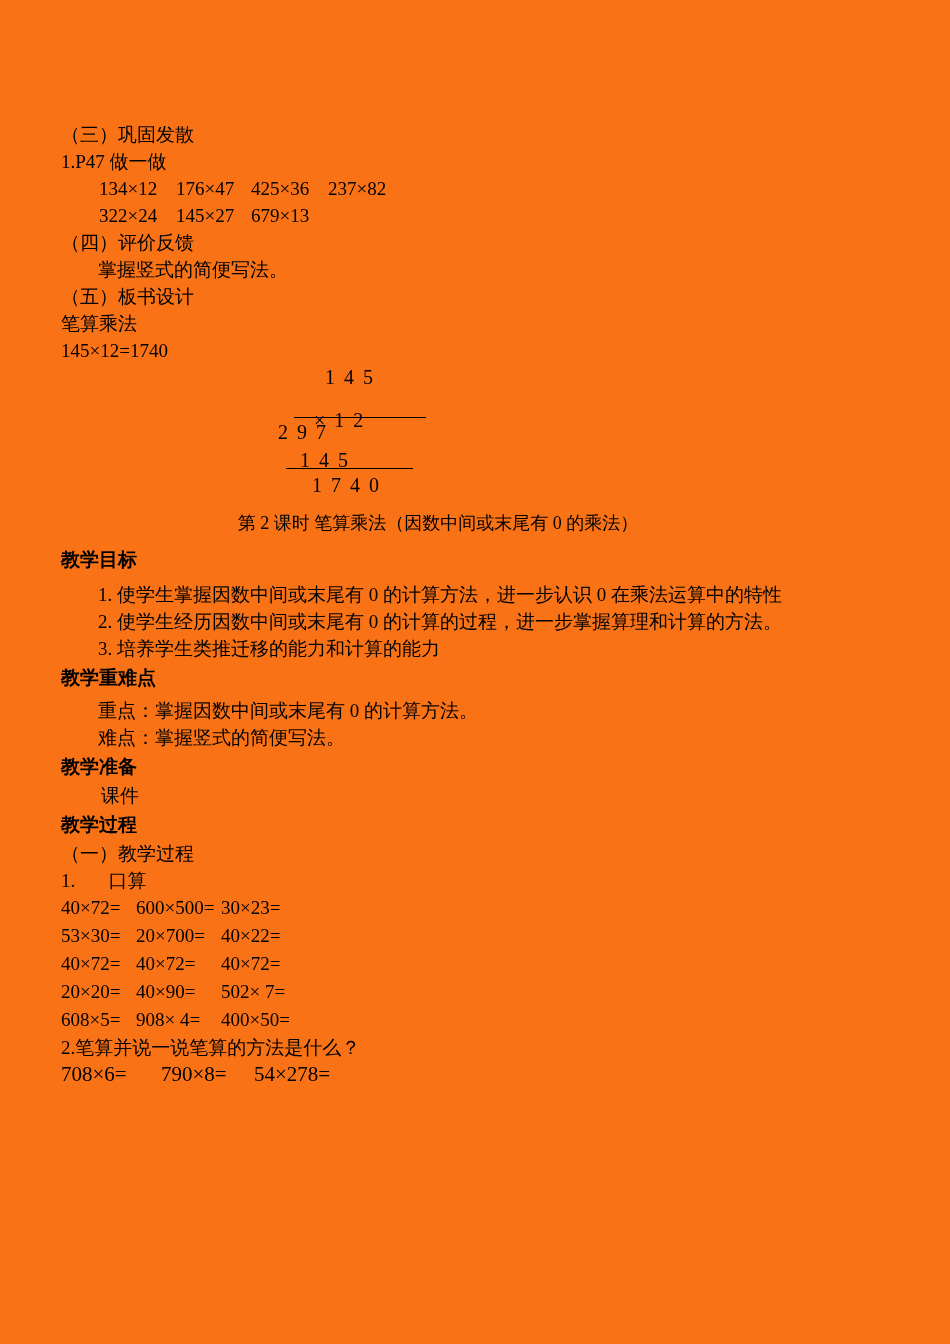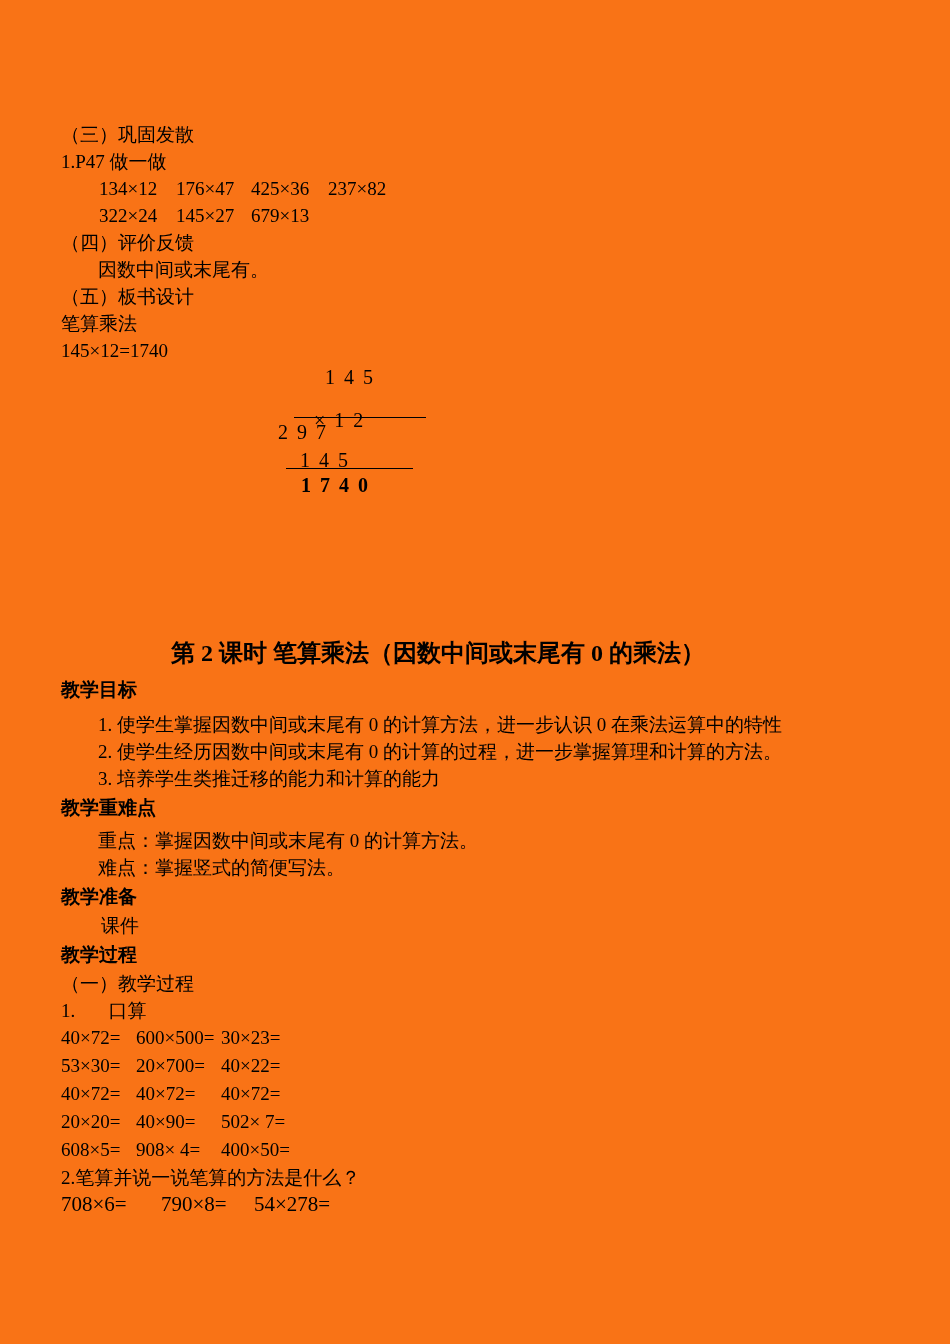--- a/index.html
+++ b/index.html
@@ -24,26 +24,25 @@
   }
   .line {
     font-size: 19px;
     line-height: 27px;
     white-space: pre;
   }
   .ind1 { padding-left: 37px; }
   .ind2 { padding-left: 40px; }
 
   .h1 {
-    font-size: 24px;
+    font-size: 18px;
     line-height: 34px;
-    font-weight: bold;
+    font-weight: normal;
     text-align: center;
     white-space: pre;
-    margin-top: 130px;
   }
   .h2 {
     font-size: 19px;
     line-height: 31px;
     font-weight: bold;
     white-space: pre;
   }
 
   .ex-grid {
     display: grid;
@@ -102,34 +101,34 @@
     <span>425×36</span>
     <span>237×82</span>
   </div>
   <div class="ex-grid">
     <span>322×24</span>
     <span>145×27</span>
     <span>679×13</span>
   </div>
 
   <div class="line">（四）评价反馈</div>
-  <div class="line ind1">因数中间或末尾有。</div>
+  <div class="line ind1">掌握竖式的简便写法。</div>
 
   <div class="line">（五）板书设计</div>
   <div class="line">笔算乘法</div>
   <div class="line">145×12=1740</div>
 
   <div class="longmult">
     <div class="lm-row" style="left:264px; top:3px;">1 4 5</div>
     <div class="lm-row" style="left:253px; top:46px;">× 1 2</div>
     <div class="lm-line" style="left:233px; top:53px; width:132px;"></div>
     <div class="lm-row" style="left:217px; top:58px;">2 9 7</div>
     <div class="lm-row" style="left:239px; top:86px;">1 4 5</div>
     <div class="lm-line" style="left:225px; top:104px; width:127px;"></div>
-    <div class="lm-row" style="left:240px; top:111px;font-weight:bold;">1 7 4 0</div>
+    <div class="lm-row" style="left:251px; top:111px;">1 7 4 0</div>
   </div>
 
   <div class="h1">第 2 课时 笔算乘法（因数中间或末尾有 0 的乘法）</div>
 
   <div class="h2 mt4">教学目标</div>
   <div class="line ind1 mt6">1. 使学生掌握因数中间或末尾有 0 的计算方法，进一步认识 0 在乘法运算中的特性</div>
   <div class="line ind1">2. 使学生经历因数中间或末尾有 0 的计算的过程，进一步掌握算理和计算的方法。</div>
   <div class="line ind1">3. 培养学生类推迁移的能力和计算的能力</div>
 
   <div class="h2">教学重难点</div>

